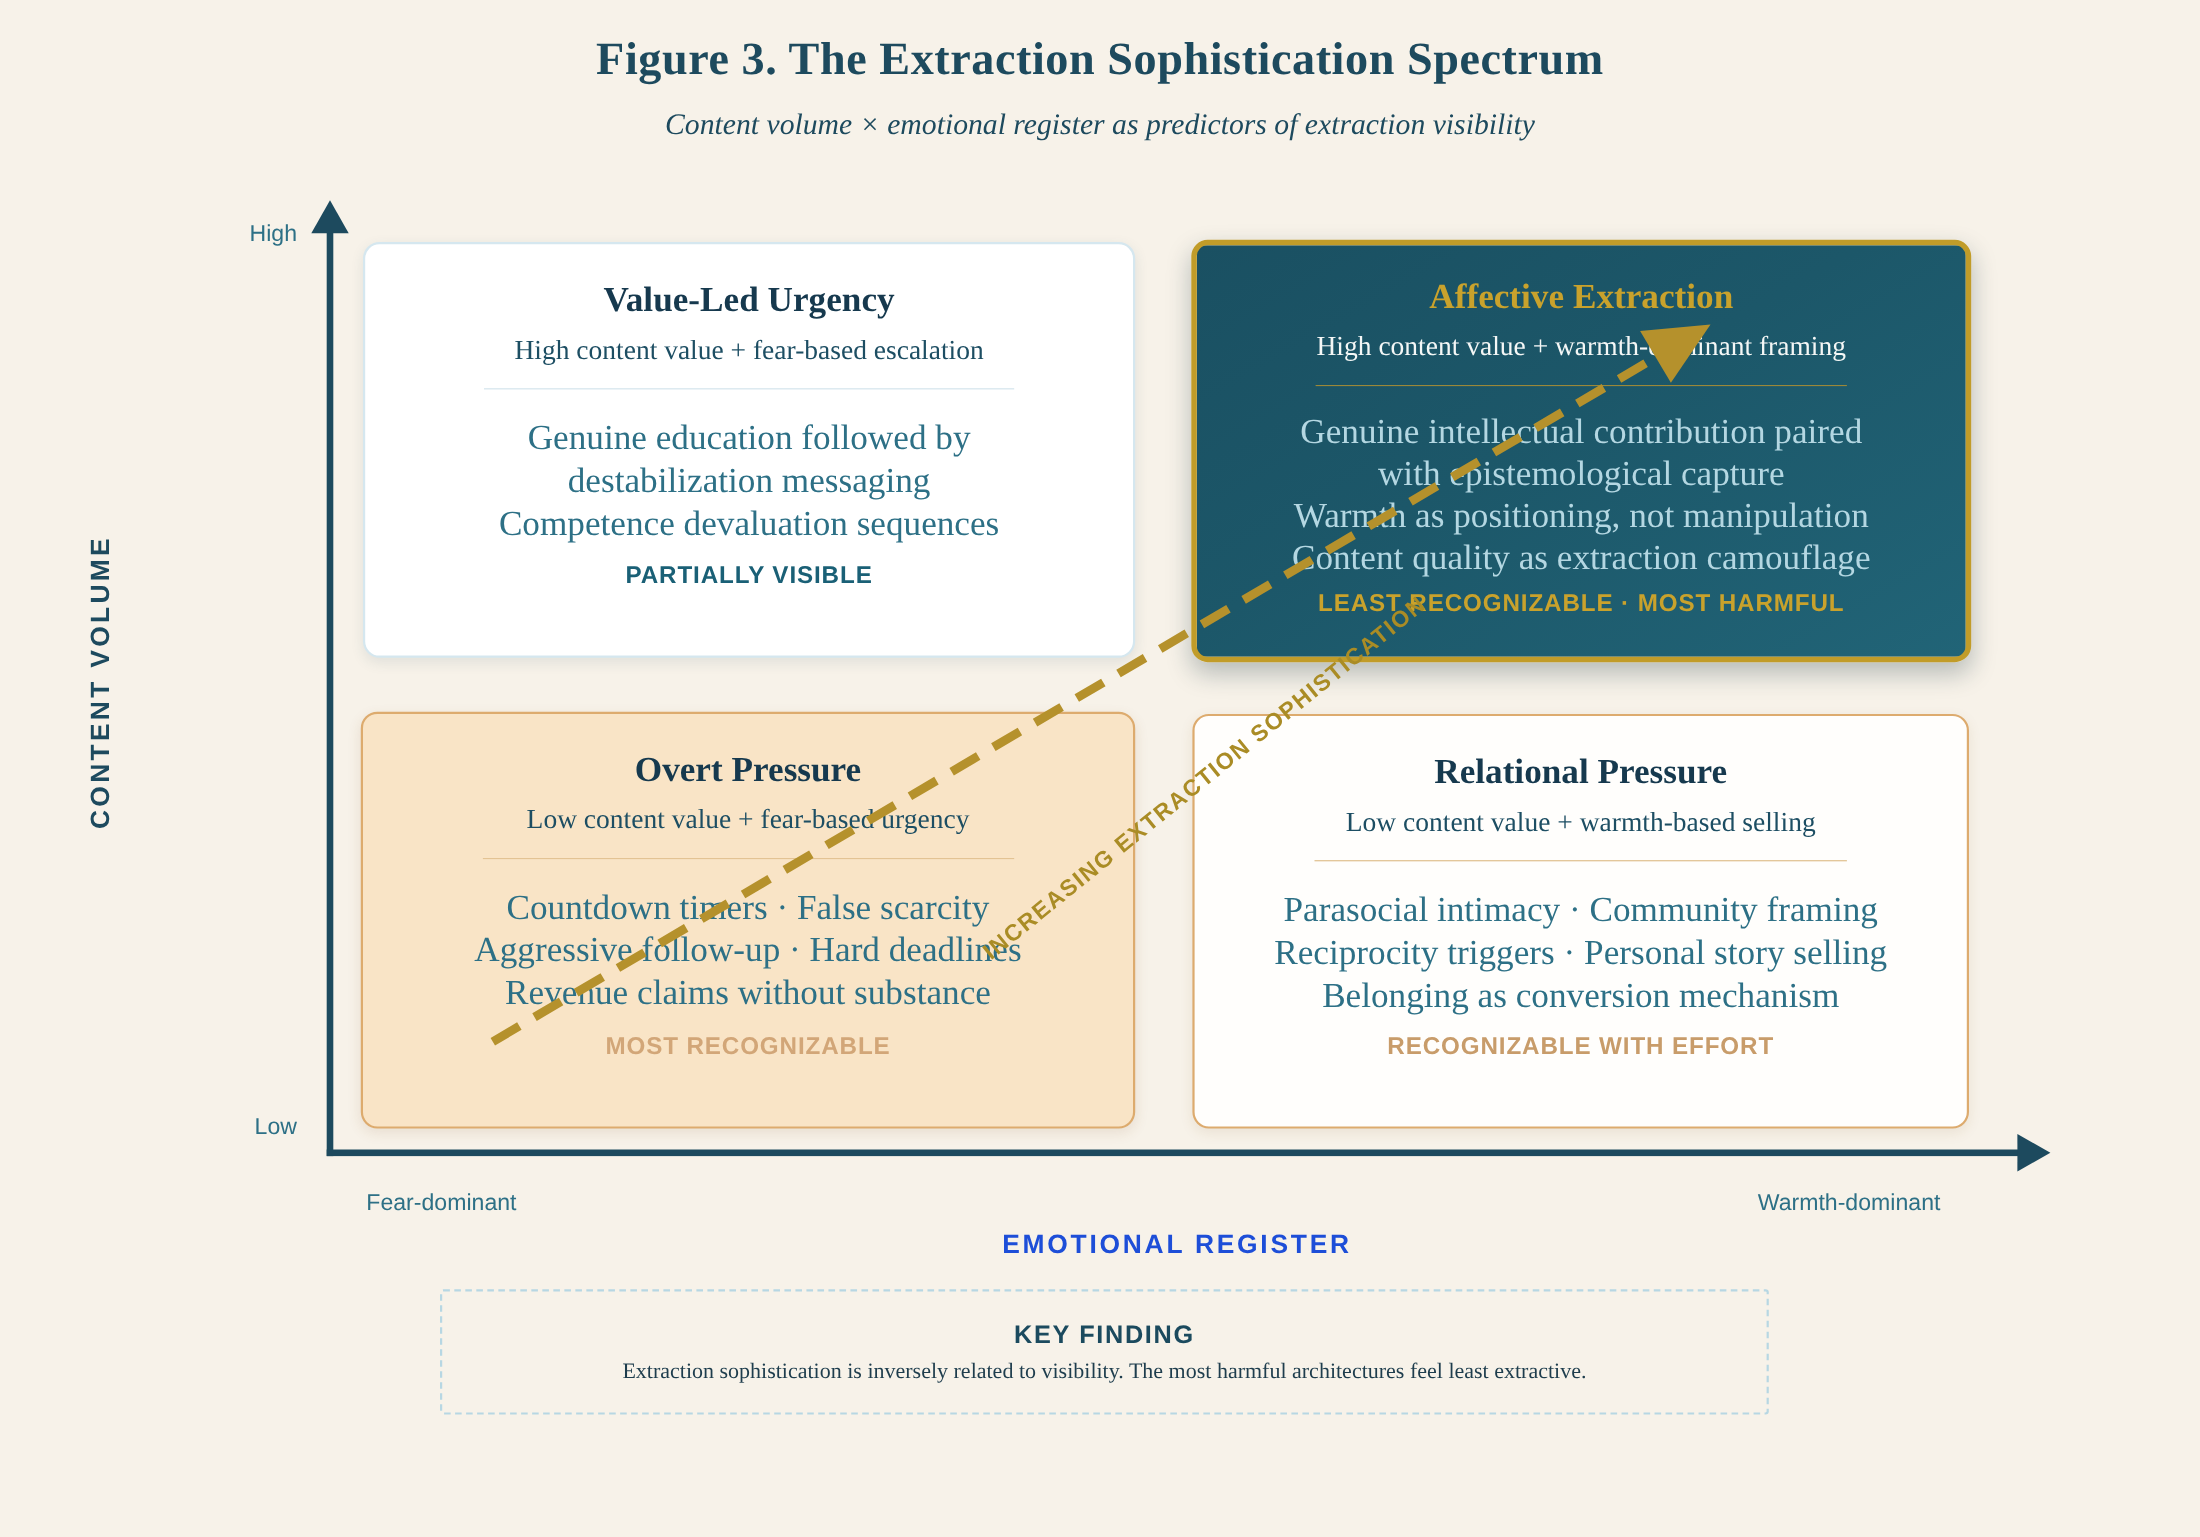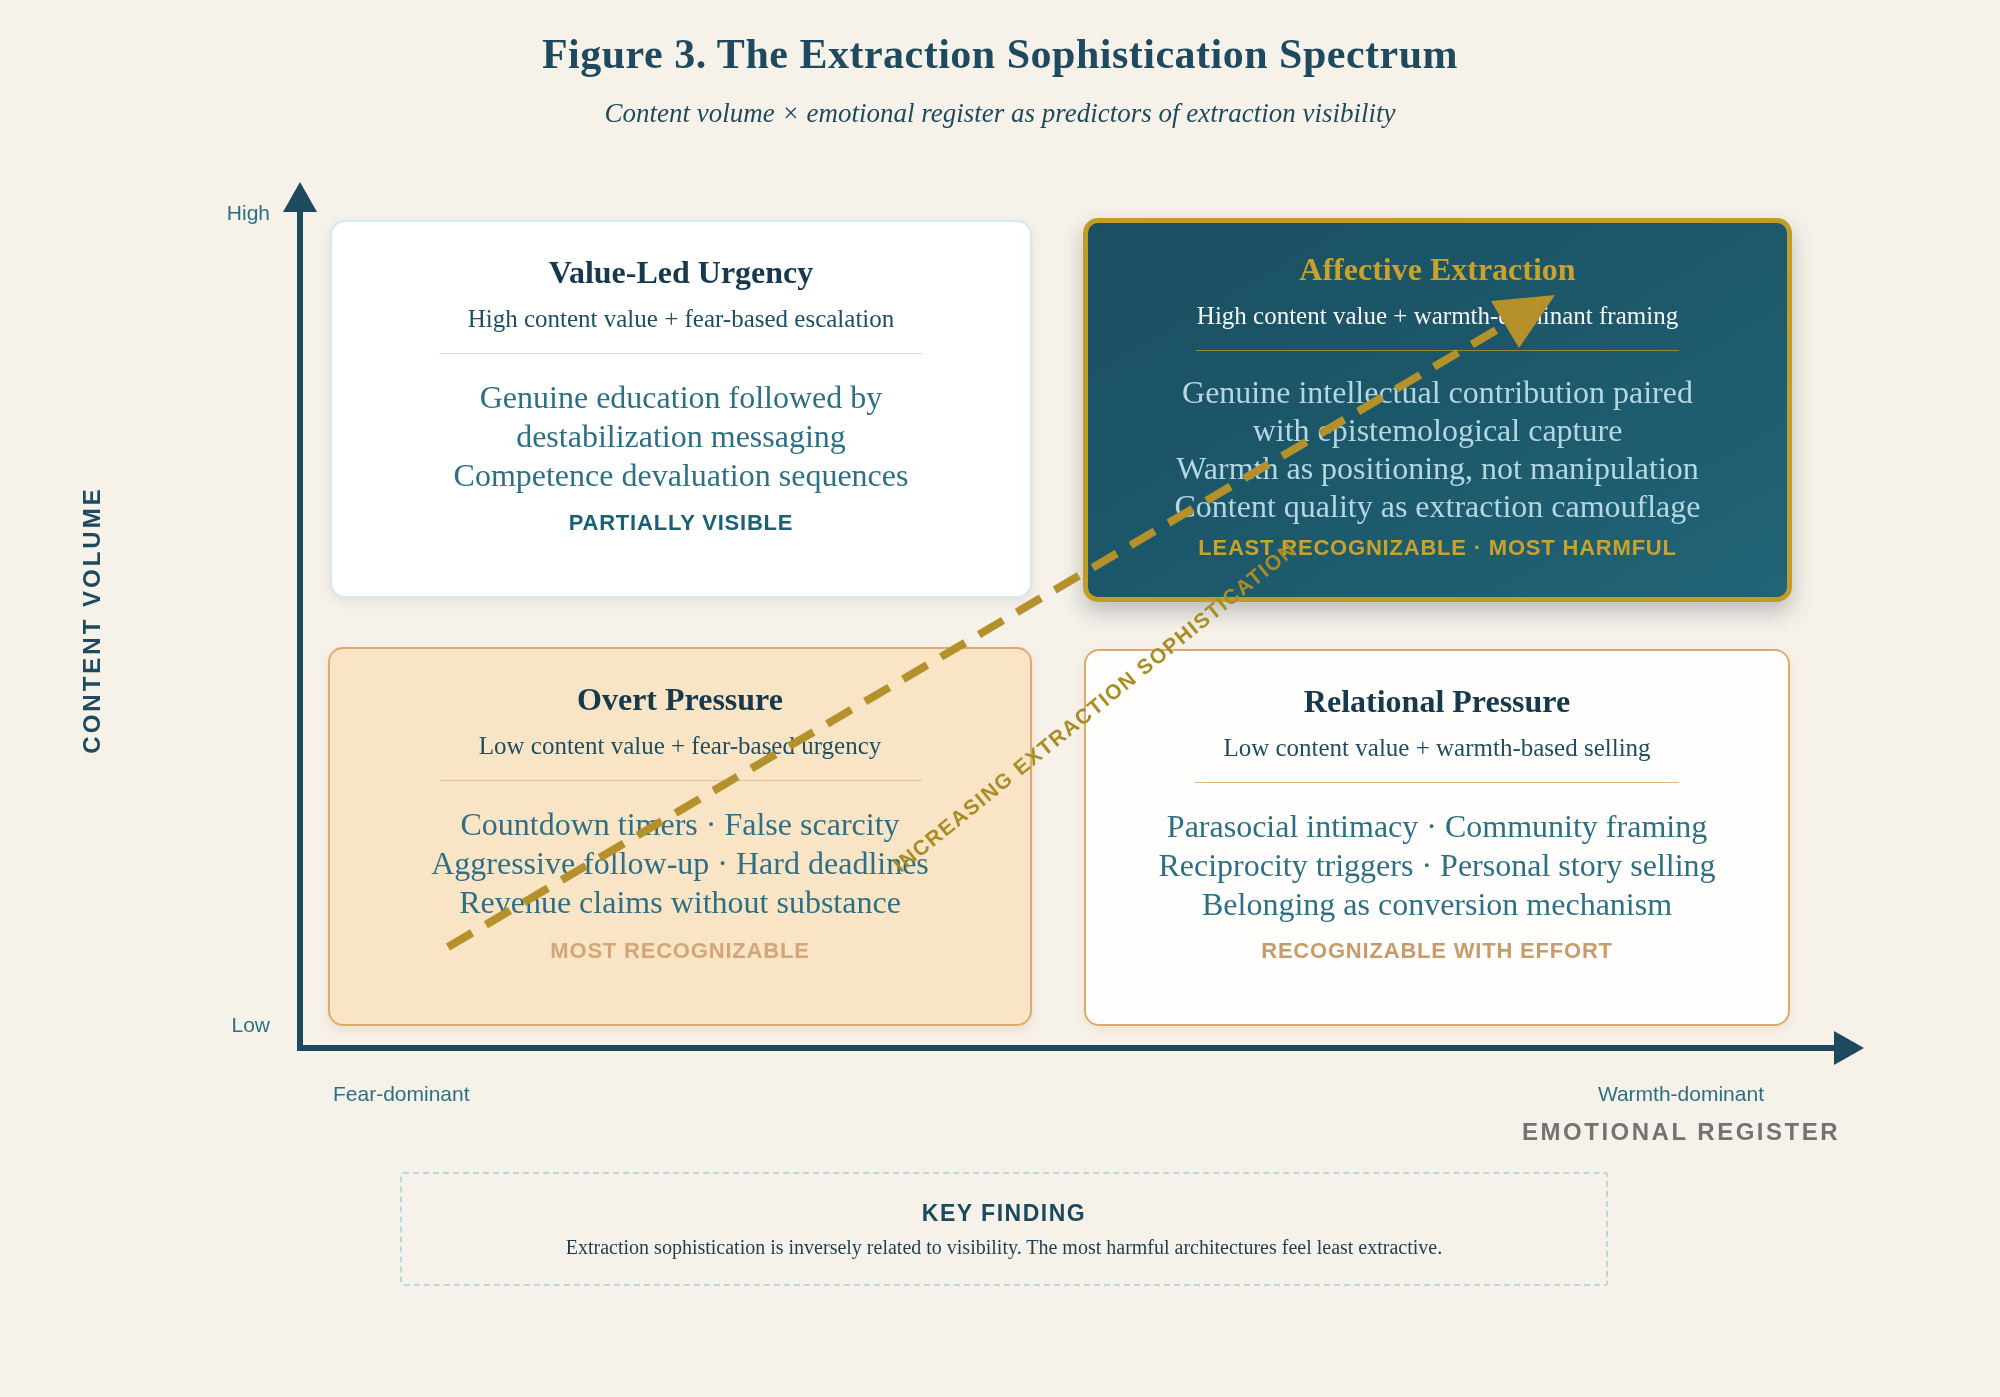--- a/index.html
+++ b/index.html
@@ -36,22 +36,22 @@
     position:absolute;left:92px;top:620px;transform:translate(-50%,-50%) rotate(-90deg);
     white-space:nowrap;font-weight:bold;font-size:24px;letter-spacing:3px;color:#1d4a5e;
   }
   .y-tick{position:absolute;left:170px;width:100px;text-align:right;font-size:21px;color:#2d7086;}
   .y-tick.high{top:201px;}
   .y-tick.low{top:1013px;}
   .x-tick{position:absolute;top:1082px;font-size:21px;color:#2d7086;}
   .x-tick.left{left:333px;}
   .x-tick.right{right:236px;}
   .x-axis-title{
-    position:absolute;left:300px;top:1118px;width:1540px;text-align:right;
-    font-weight:bold;font-size:24px;letter-spacing:2.5px;color:#737373;
+    position:absolute;left:300px;top:1118px;width:1540px;text-align:center;
+    font-weight:bold;font-size:24px;letter-spacing:2.5px;color:#1d4ed8;
   }
 
   
   .quad{
     position:absolute;box-sizing:border-box;border-radius:15px;
     display:flex;flex-direction:column;align-items:center;text-align:center;
     padding:32px 28px 60px;z-index:2;
   }
   .q-tl{left:330px;top:220px;width:702px;height:378px;background:#ffffff;
         border:2px solid #d5e7ef;box-shadow:0 4px 12px rgba(40,80,100,.10);}

